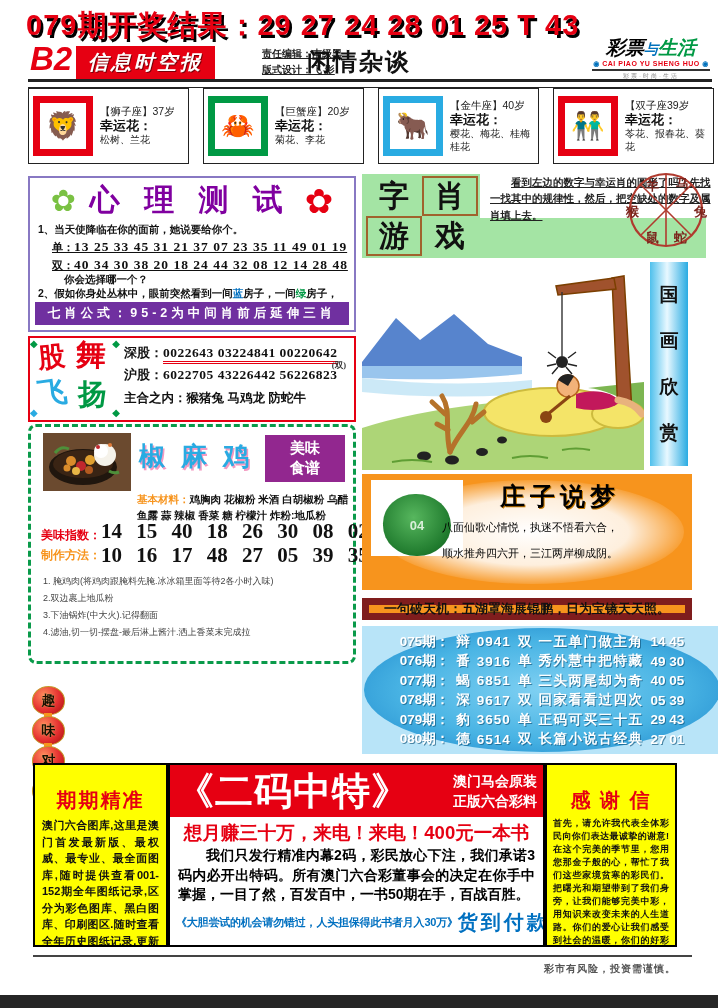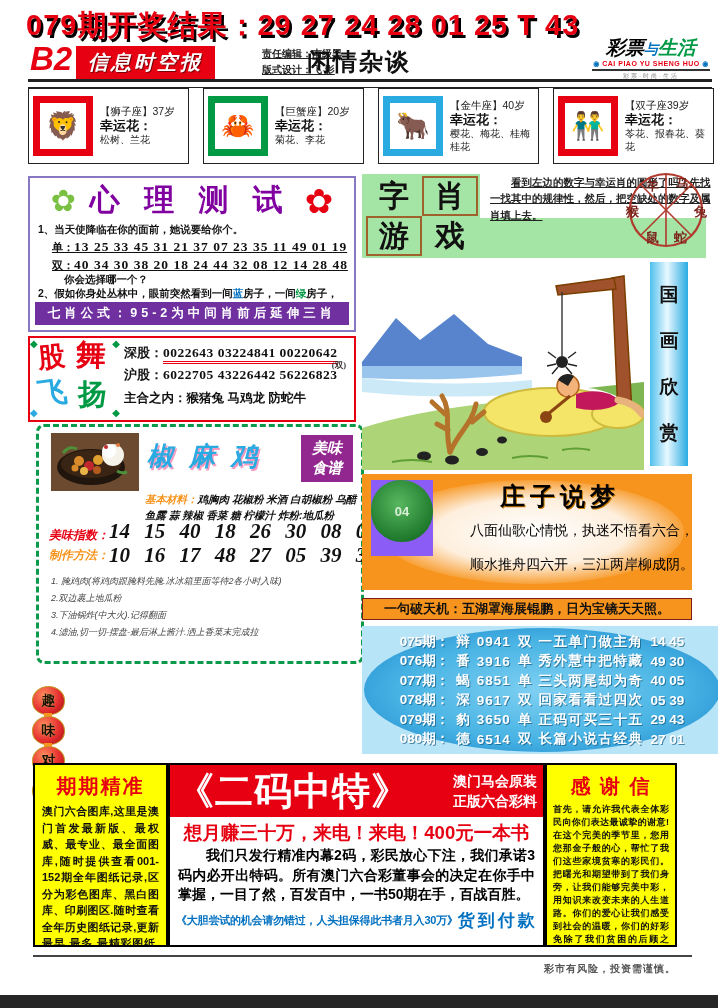--- a/index.html
+++ b/index.html
@@ -59,25 +59,25 @@
   .d1{left:0;top:0;color:#009944;} .d2{right:2px;top:0;color:#009944;}
   .d3{left:0;bottom:2px;color:#29abe2;} .d4{right:2px;bottom:2px;color:#009944;}
   .stk-body{position:relative;flex:1;padding:5px 4px 0 2px;font-family:"Liberation Serif",serif;}
   .stk-line{white-space:nowrap;margin-bottom:3px;}
   .stk-label{font-size:13px;font-weight:900;font-family:"Liberation Sans",sans-serif;}
   .stk-nums{font-size:13.5px;font-weight:900;letter-spacing:.5px;border-bottom:3px double #e60012;padding-bottom:1px;}
   .stk-nums2{border-bottom:none;}
   .stk-note{position:absolute;right:8px;top:22px;font-size:8.5px;font-weight:bold;color:#333;}
   .stk-main{font-family:"Liberation Sans",sans-serif;font-size:12.5px;font-weight:900;margin-top:6px;}
   
-  .rcp{position:absolute;left:36px;top:424px;width:322px;height:234px;border:3px dashed #0a9a4a;border-radius:8px;background:#fff;font-style:italic;}
+  .rcp{position:absolute;left:28px;top:424px;width:322px;height:234px;border:3px dashed #0a9a4a;border-radius:8px;background:#fff;}
   .rcp-img{position:absolute;left:12px;top:6px;width:88px;height:58px;}
   .rcp-title{position:absolute;left:108px;top:12px;font-size:26px;font-weight:900;color:#29abe2;
     letter-spacing:16px;text-shadow:1.5px 1.5px 0 #f49ac1;white-space:nowrap;}
-  .rcp-badge{position:absolute;right:8px;top:8px;width:52px;background:#92278f;color:#fff;
+  .rcp-badge{position:absolute;right:8px;top:8px;width:80px;background:#92278f;color:#fff;
     text-align:center;font-size:15px;font-weight:900;line-height:1.35;padding:3px 0;}
   .rcp-ing{position:absolute;left:106px;top:66px;font-size:10.5px;font-weight:bold;white-space:nowrap;}
   .rcp-ing2{position:absolute;left:106px;top:82px;font-size:10.5px;font-weight:bold;white-space:nowrap;}
   .ing-label{color:#f7941d;font-weight:900;}
   .idx-label{position:absolute;left:10px;top:100px;font-size:12px;font-weight:900;color:#e60012;}
   .idx-nums{position:absolute;left:70px;top:92px;font-size:21px;font-weight:bold;
     font-family:"Liberation Serif",serif;word-spacing:9px;white-space:nowrap;}
   .mth-label{position:absolute;left:10px;top:120px;font-size:12px;font-weight:900;color:#f7941d;}
   .mth-nums{position:absolute;left:70px;top:116px;font-size:21px;font-weight:bold;
     font-family:"Liberation Serif",serif;word-spacing:9px;white-space:nowrap;}
@@ -103,55 +103,55 @@
   
   .paint{position:absolute;left:362px;top:262px;width:282px;height:208px;}
   .gal{position:absolute;left:650px;top:262px;width:38px;height:204px;
     background:linear-gradient(to right,#4fc0ec,#e8f8ff 45%,#29abe2);
     display:flex;flex-direction:column;align-items:center;justify-content:space-around;padding:10px 0;box-sizing:border-box;}
   .gal-ch{font-size:19px;font-weight:900;color:#111;}
   
   .dream{position:absolute;left:362px;top:474px;width:330px;height:116px;background:#f7941d;overflow:hidden;}
   .dream-ell{position:absolute;left:18px;top:6px;right:8px;bottom:6px;border-radius:50%;
     background:radial-gradient(ellipse at center,#ffffff 0%,rgba(255,255,255,.85) 45%,rgba(255,255,255,0) 75%);}
-  .lotus{position:absolute;left:9px;top:6px;width:62px;height:76px;background:#8b5cf6;
-    display:flex;align-items:flex-start;justify-content:center;}
+  .lotus{position:absolute;left:9px;top:6px;width:92px;height:76px;background:#ffffff;
+    display:flex;align-items:flex-end;justify-content:center;}
   .lotus-leaf{width:68px;height:62px;border-radius:48% 52% 50% 50%;
     background:radial-gradient(circle at 45% 38%,#57b75e,#1f7a2d 70%,#14541e);
     display:flex;align-items:center;justify-content:center;}
   .lotus-num{color:#d9efd9;font-size:13px;font-weight:bold;}
   .dream-title{position:absolute;left:138px;top:6px;font-size:25px;font-weight:900;letter-spacing:5px;color:#000;
     text-shadow:1px 1px 0 #c87a00;}
-  .dream-poem{position:absolute;left:108px;top:40px;width:228px;font-size:14px;color:#000;line-height:2.4;white-space:nowrap;}
-  .secret{position:absolute;left:362px;top:598px;width:330px;height:22px;background:#f7941d;border:1px solid #7f1d1d;
+  .dream-poem{position:absolute;left:80px;top:40px;width:228px;font-size:11px;color:#000;line-height:2.4;white-space:nowrap;}
+  .secret{position:absolute;left:362px;top:598px;width:330px;height:22px;background:#f7941d;border:7px solid #7f1d1d;
     display:flex;align-items:center;justify-content:center;font-size:13px;font-weight:bold;color:#111;box-sizing:border-box;white-space:nowrap;}
   
   .res{position:absolute;left:362px;top:626px;width:360px;height:128px;background:#b8e4f8;overflow:hidden;}
   .res-ell{position:absolute;left:2px;top:2px;right:2px;bottom:2px;border-radius:50%;
     background:radial-gradient(ellipse at center,#7fd0f2 0%,#49b4e4 55%,#2f9ad6 80%);}
   .res-rows{position:absolute;left:0;top:6px;right:0;}
   .res-row{display:flex;justify-content:center;align-items:center;gap:7px;height:19.5px;
     color:#fff;font-weight:900;font-size:13.5px;text-shadow:1px 1px 0 rgba(17,84,123,.65);white-space:nowrap;}
   .res-phrase{letter-spacing:1.5px;}
   .res-code{letter-spacing:1px;}
   
   .ad-precision{position:absolute;left:33px;top:763px;width:135px;height:184px;background:#ffff00;
     border:2px solid #000;box-sizing:border-box;overflow:hidden;}
-  .ad-title{color:#e60012;font-weight:900;font-size:20px;text-align:center;letter-spacing:2px;margin:8px 0 3px;}
+  .ad-title{color:#e60012;font-weight:900;font-size:20px;text-align:center;letter-spacing:2px;margin:22px 0 3px;}
   .ad-body{font-size:11px;font-weight:bold;line-height:1.5;padding:0 7px;text-align:justify;color:#111;}
   .ad-two{position:absolute;left:168px;top:763px;width:377px;height:184px;background:#fff;
     border:2px solid #000;box-sizing:border-box;overflow:hidden;}
   .two-banner{height:52px;background:#e60012;display:flex;align-items:center;justify-content:space-between;padding:0 6px;}
   .two-title{color:#fff;font-size:38px;font-weight:900;letter-spacing:1px;white-space:nowrap;line-height:1;}
   .two-right{color:#fff;font-size:14px;font-weight:900;line-height:1.45;white-space:nowrap;}
   .two-hot{color:#e60012;font-size:18.5px;font-weight:900;text-align:center;margin:3px 0 1px;white-space:nowrap;}
   .two-body{font-size:14px;font-weight:900;line-height:1.4;padding:0 8px;text-indent:2em;color:#000;text-align:justify;}
   .two-foot{display:flex;align-items:center;justify-content:space-between;padding:4px 6px 0;}
   .two-blue{color:#0070c0;font-size:11px;font-weight:900;letter-spacing:-.2px;white-space:nowrap;}
-  .two-cod{color:#0070c0;font-size:17px;font-weight:900;letter-spacing:3px;white-space:nowrap;}
+  .two-cod{color:#0070c0;font-size:20px;font-weight:900;letter-spacing:3px;white-space:nowrap;}
   .ad-thanks{position:absolute;left:545px;top:763px;width:132px;height:184px;background:#ffff00;
     border:2px solid #000;box-sizing:border-box;overflow:hidden;}
   .thx-body{font-size:9px;font-weight:bold;line-height:1.45;padding:0 6px;text-align:justify;color:#111;}
   
   .foot-rule{position:absolute;left:33px;right:26px;top:955px;border-top:2px solid #444;}
   .disclaimer{position:absolute;right:42px;top:962px;font-size:10px;font-weight:bold;color:#555;letter-spacing:1px;}
   .bottom-bar{position:absolute;left:0;right:0;bottom:0;height:13px;background:#262626;}
 </style>
 </head>
 <body>

